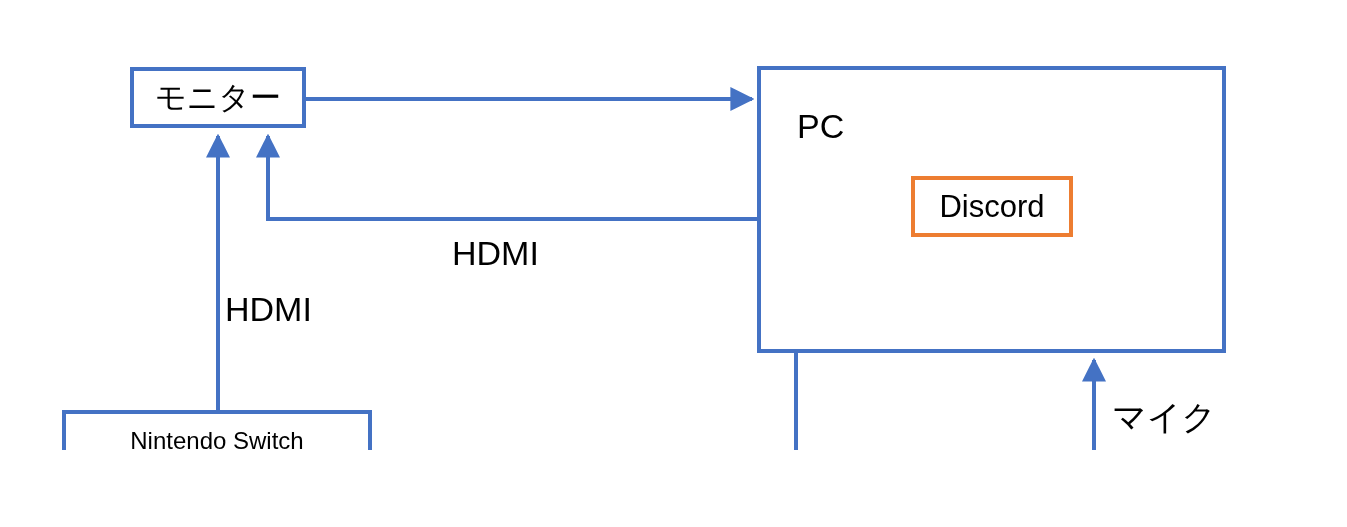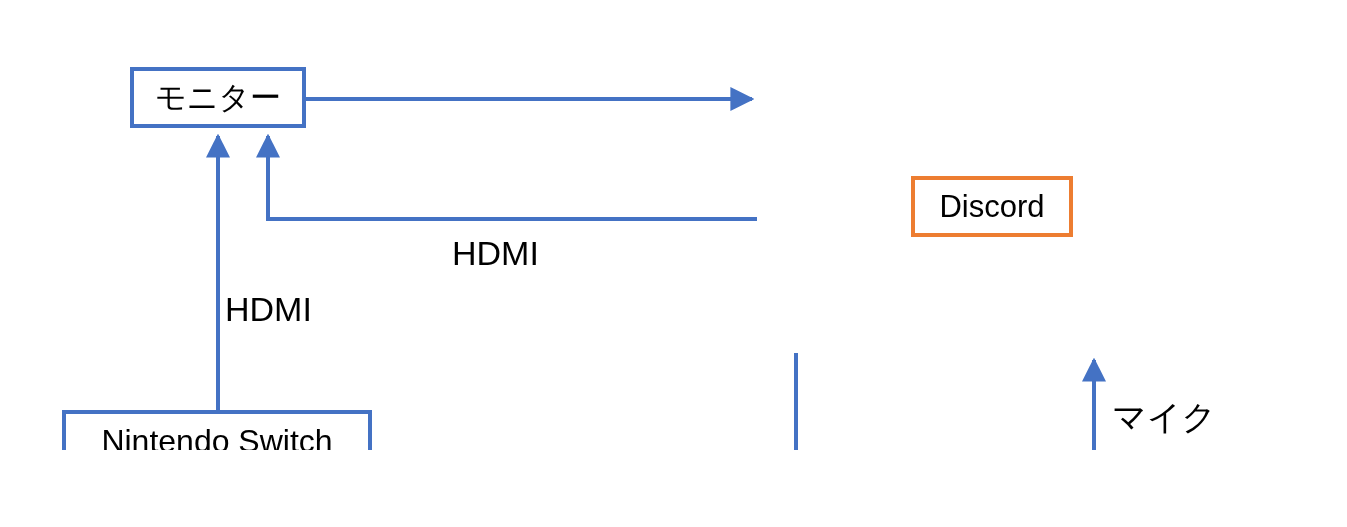--- a/index.html
+++ b/index.html
@@ -71,21 +71,21 @@
     top: 176px;
     width: 162px;
     height: 61px;
     font-size: 31px;
   }
   #node-switch {
     left: 62px;
     top: 410px;
     width: 310px;
     height: 61px;
-    font-size: 32px;
+    font-size: 24px;
   }
   .edge-label {
     position: absolute;
     font-size: 34px;
     line-height: 1;
     white-space: nowrap;
     color: #000000;
   }
   #label-line-cable {
     left: 352px;
@@ -134,20 +134,23 @@
 
     <path d="M 796 353 L 796 485" stroke="#4472C4" stroke-width="4" fill="none" marker-end="url(#arrow-down)"></path>
 
     <path d="M 1094 496 L 1094 360" stroke="#4472C4" stroke-width="4" fill="none" marker-end="url(#arrow-up)"></path>
   </svg>
 
   <div class="node node-blue" id="node-monitor">
     <span>モニター</span>
   </div>
 
+  <div class="node node-blue" id="node-pc">
+    <span id="node-pc-label">PC</span>
+  </div>
 
   <div class="node node-orange" id="node-discord">
     <span>Discord</span>
   </div>
 
   <div class="node node-blue" id="node-switch">
     <span>Nintendo Switch</span>
   </div>
 
 

